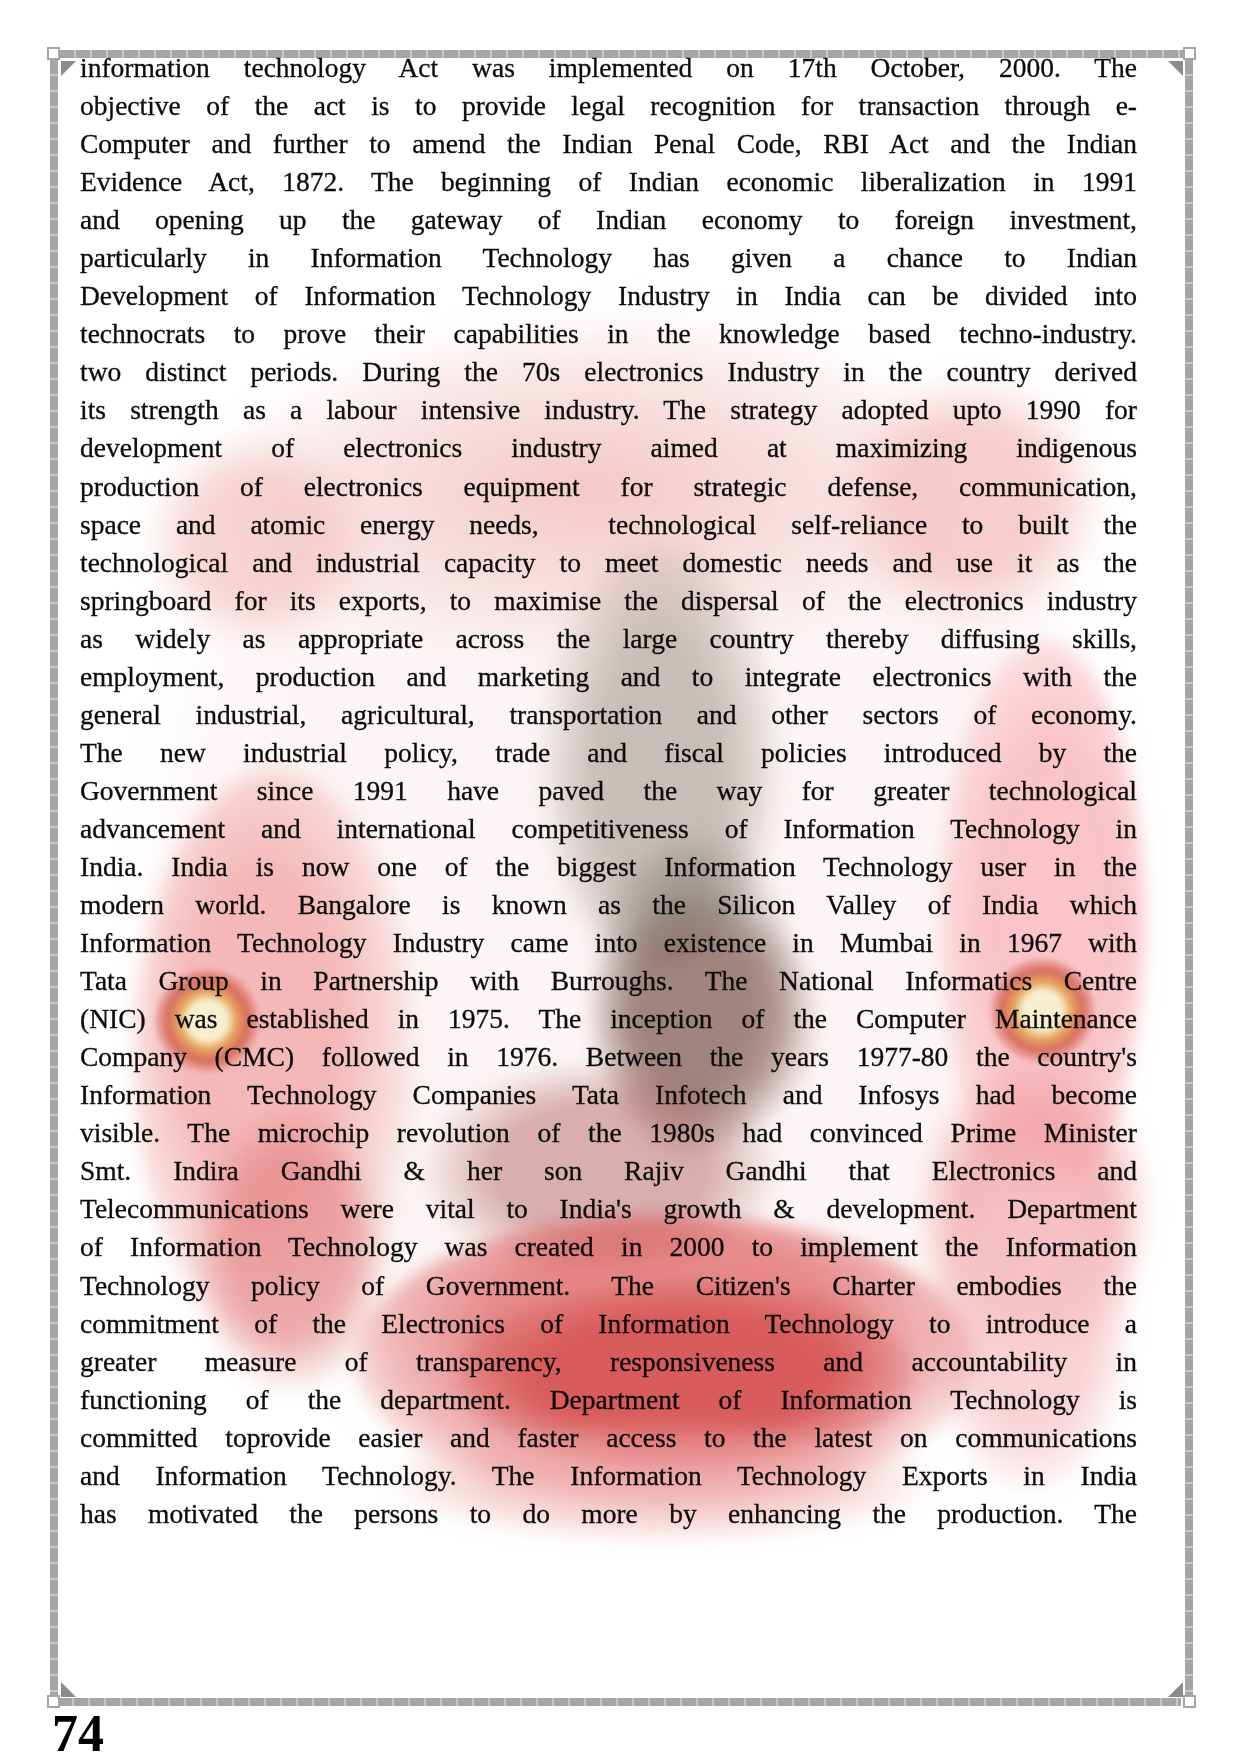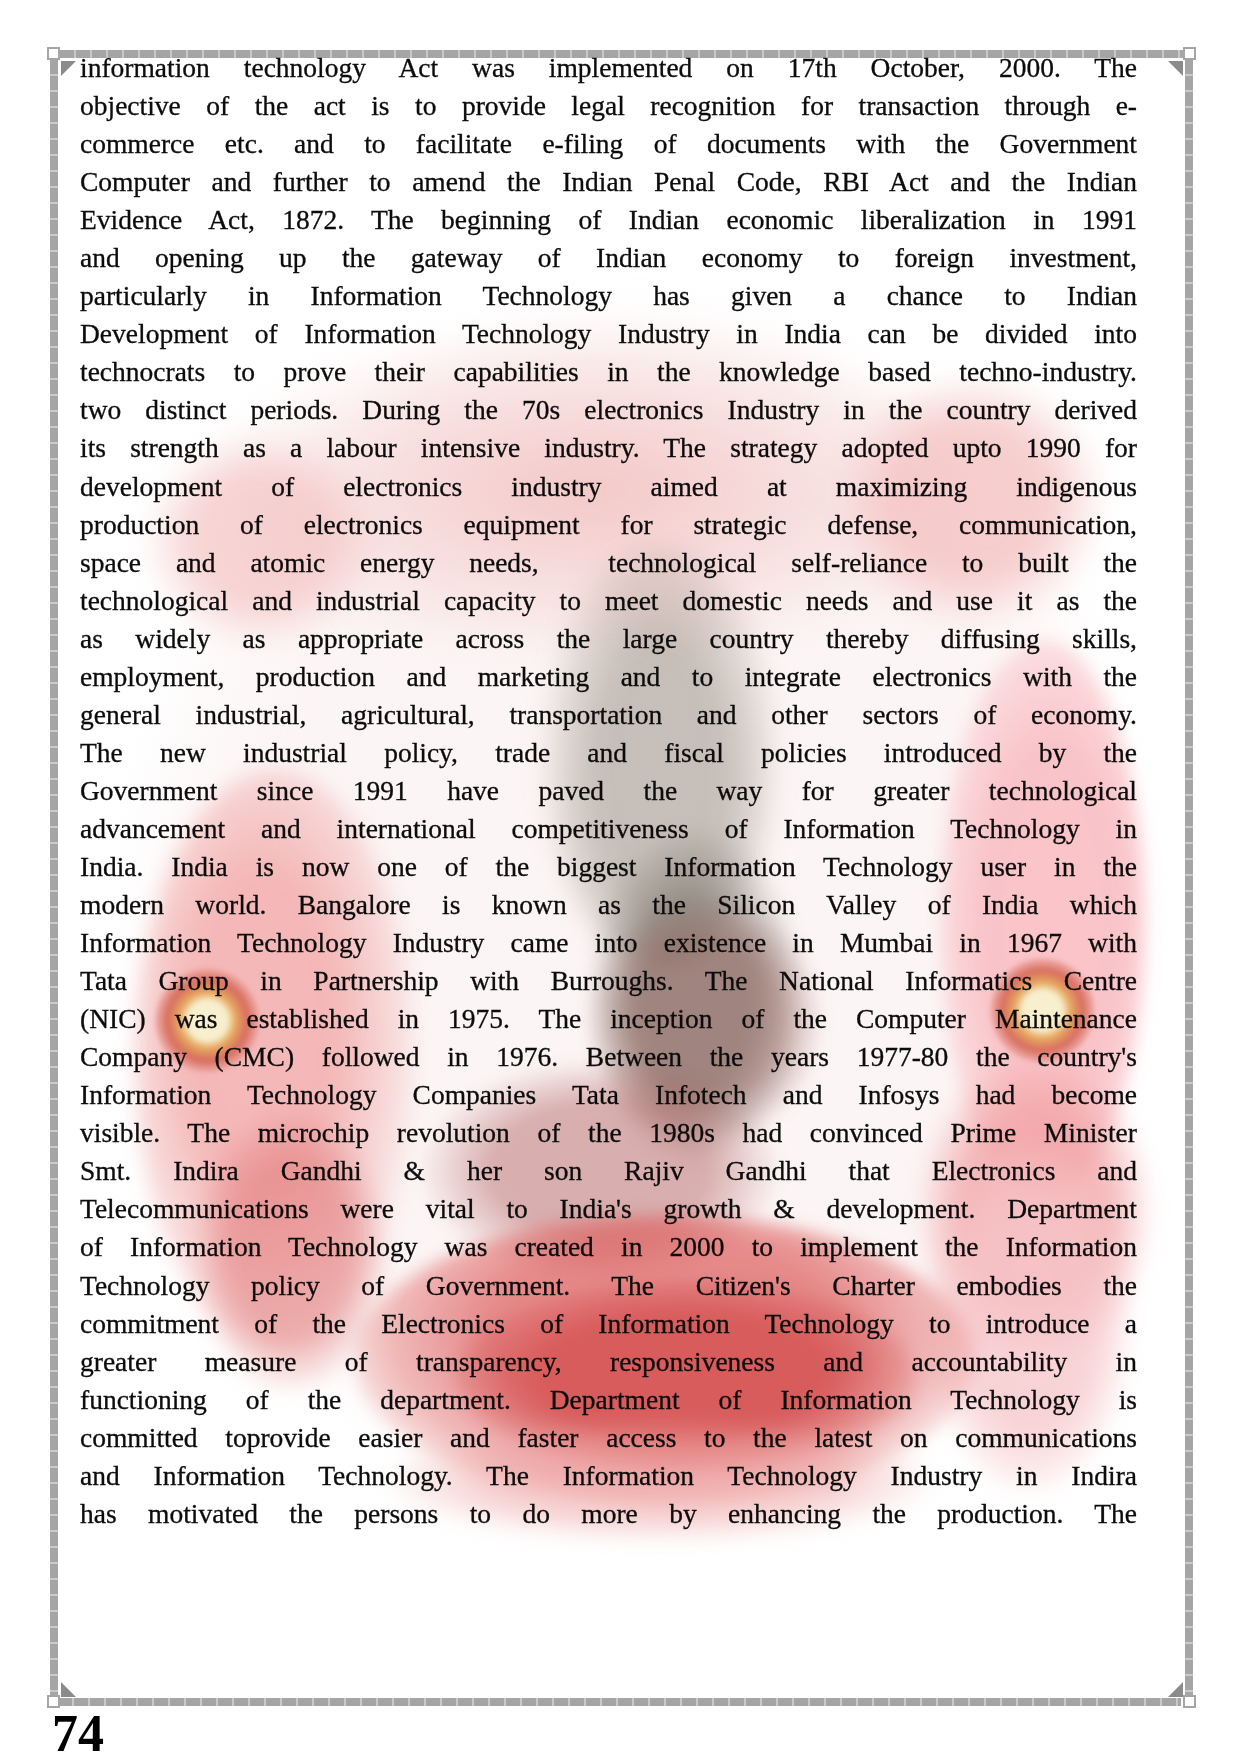--- a/index.html
+++ b/index.html
@@ -101,33 +101,33 @@
   <div class="frame-piece corner-square sq-bl"></div>
   <div class="frame-piece corner-square sq-br"></div>
   <div class="frame-piece corner-tri tri-tl"></div>
   <div class="frame-piece corner-tri tri-tr"></div>
   <div class="frame-piece corner-tri tri-bl"></div>
   <div class="frame-piece corner-tri tri-br"></div>
 
   <div class="textblock">
       <p class="line">information technology Act was implemented on 17th October, 2000. The</p>
       <p class="line">objective of the act is to provide legal recognition for transaction through e-</p>
-      <p class="line">commerce etc. and to facilitate e-filing of documents with the Government</p>
       <p class="line">Computer and further to amend the Indian Penal Code, RBI Act and the Indian</p>
       <p class="line">Evidence Act, 1872. The beginning of Indian economic liberalization in 1991</p>
       <p class="line">and opening up the gateway of Indian economy to foreign investment,</p>
       <p class="line">particularly in Information Technology has given a chance to Indian</p>
       <p class="line">Development of Information Technology Industry in India can be divided into</p>
       <p class="line">technocrats to prove their capabilities in the knowledge based techno-industry.</p>
       <p class="line">two distinct periods. During the 70s electronics Industry in the country derived</p>
       <p class="line">its strength as a labour intensive industry. The strategy adopted upto 1990 for</p>
       <p class="line">development of electronics industry aimed at maximizing indigenous</p>
       <p class="line">production of electronics equipment for strategic defense, communication,</p>
       <p class="line">space and atomic energy needs, &nbsp;technological self-reliance to built the</p>
       <p class="line">technological and industrial capacity to meet domestic needs and use it as the</p>
+      <p class="line">springboard for its exports, to maximise the dispersal of the electronics industry</p>
       <p class="line">as widely as appropriate across the large country thereby diffusing skills,</p>
       <p class="line">employment, production and marketing and to integrate electronics with the</p>
       <p class="line">general industrial, agricultural, transportation and other sectors of economy.</p>
       <p class="line">The new industrial policy, trade and fiscal policies introduced by the</p>
       <p class="line">Government since 1991 have paved the way for greater technological</p>
       <p class="line">advancement and international competitiveness of Information Technology in</p>
       <p class="line">India. India is now one of the biggest Information Technology user in the</p>
       <p class="line">modern world. Bangalore is known as the Silicon Valley of India which</p>
       <p class="line">Information Technology Industry came into existence in Mumbai in 1967 with</p>
       <p class="line">Tata Group in Partnership with Burroughs. The National Informatics Centre</p>
@@ -136,19 +136,19 @@
       <p class="line">Information Technology Companies Tata Infotech and Infosys had become</p>
       <p class="line">visible. The microchip revolution of the 1980s had convinced Prime Minister</p>
       <p class="line">Smt. Indira Gandhi &amp; her son Rajiv Gandhi that Electronics and</p>
       <p class="line">Telecommunications were vital to India's growth &amp; development. Department</p>
       <p class="line">of Information Technology was created in 2000 to implement the Information</p>
       <p class="line">Technology policy of Government. The Citizen's Charter embodies the</p>
       <p class="line">commitment of the Electronics of Information Technology to introduce a</p>
       <p class="line">greater measure of transparency, responsiveness and accountability in</p>
       <p class="line">functioning of the department. Department of Information Technology is</p>
       <p class="line">committed toprovide easier and faster access to the latest on communications</p>
-      <p class="line">and Information Technology. The Information Technology Industry in Indira</p>
+      <p class="line">and Information Technology. The Information Technology Exports in India</p>
       <p class="line">has motivated the persons to do more by enhancing the production. The</p>
     </div>
 
   <div class="page-number">74</div>
 
 </div>
 
 </body></html>

